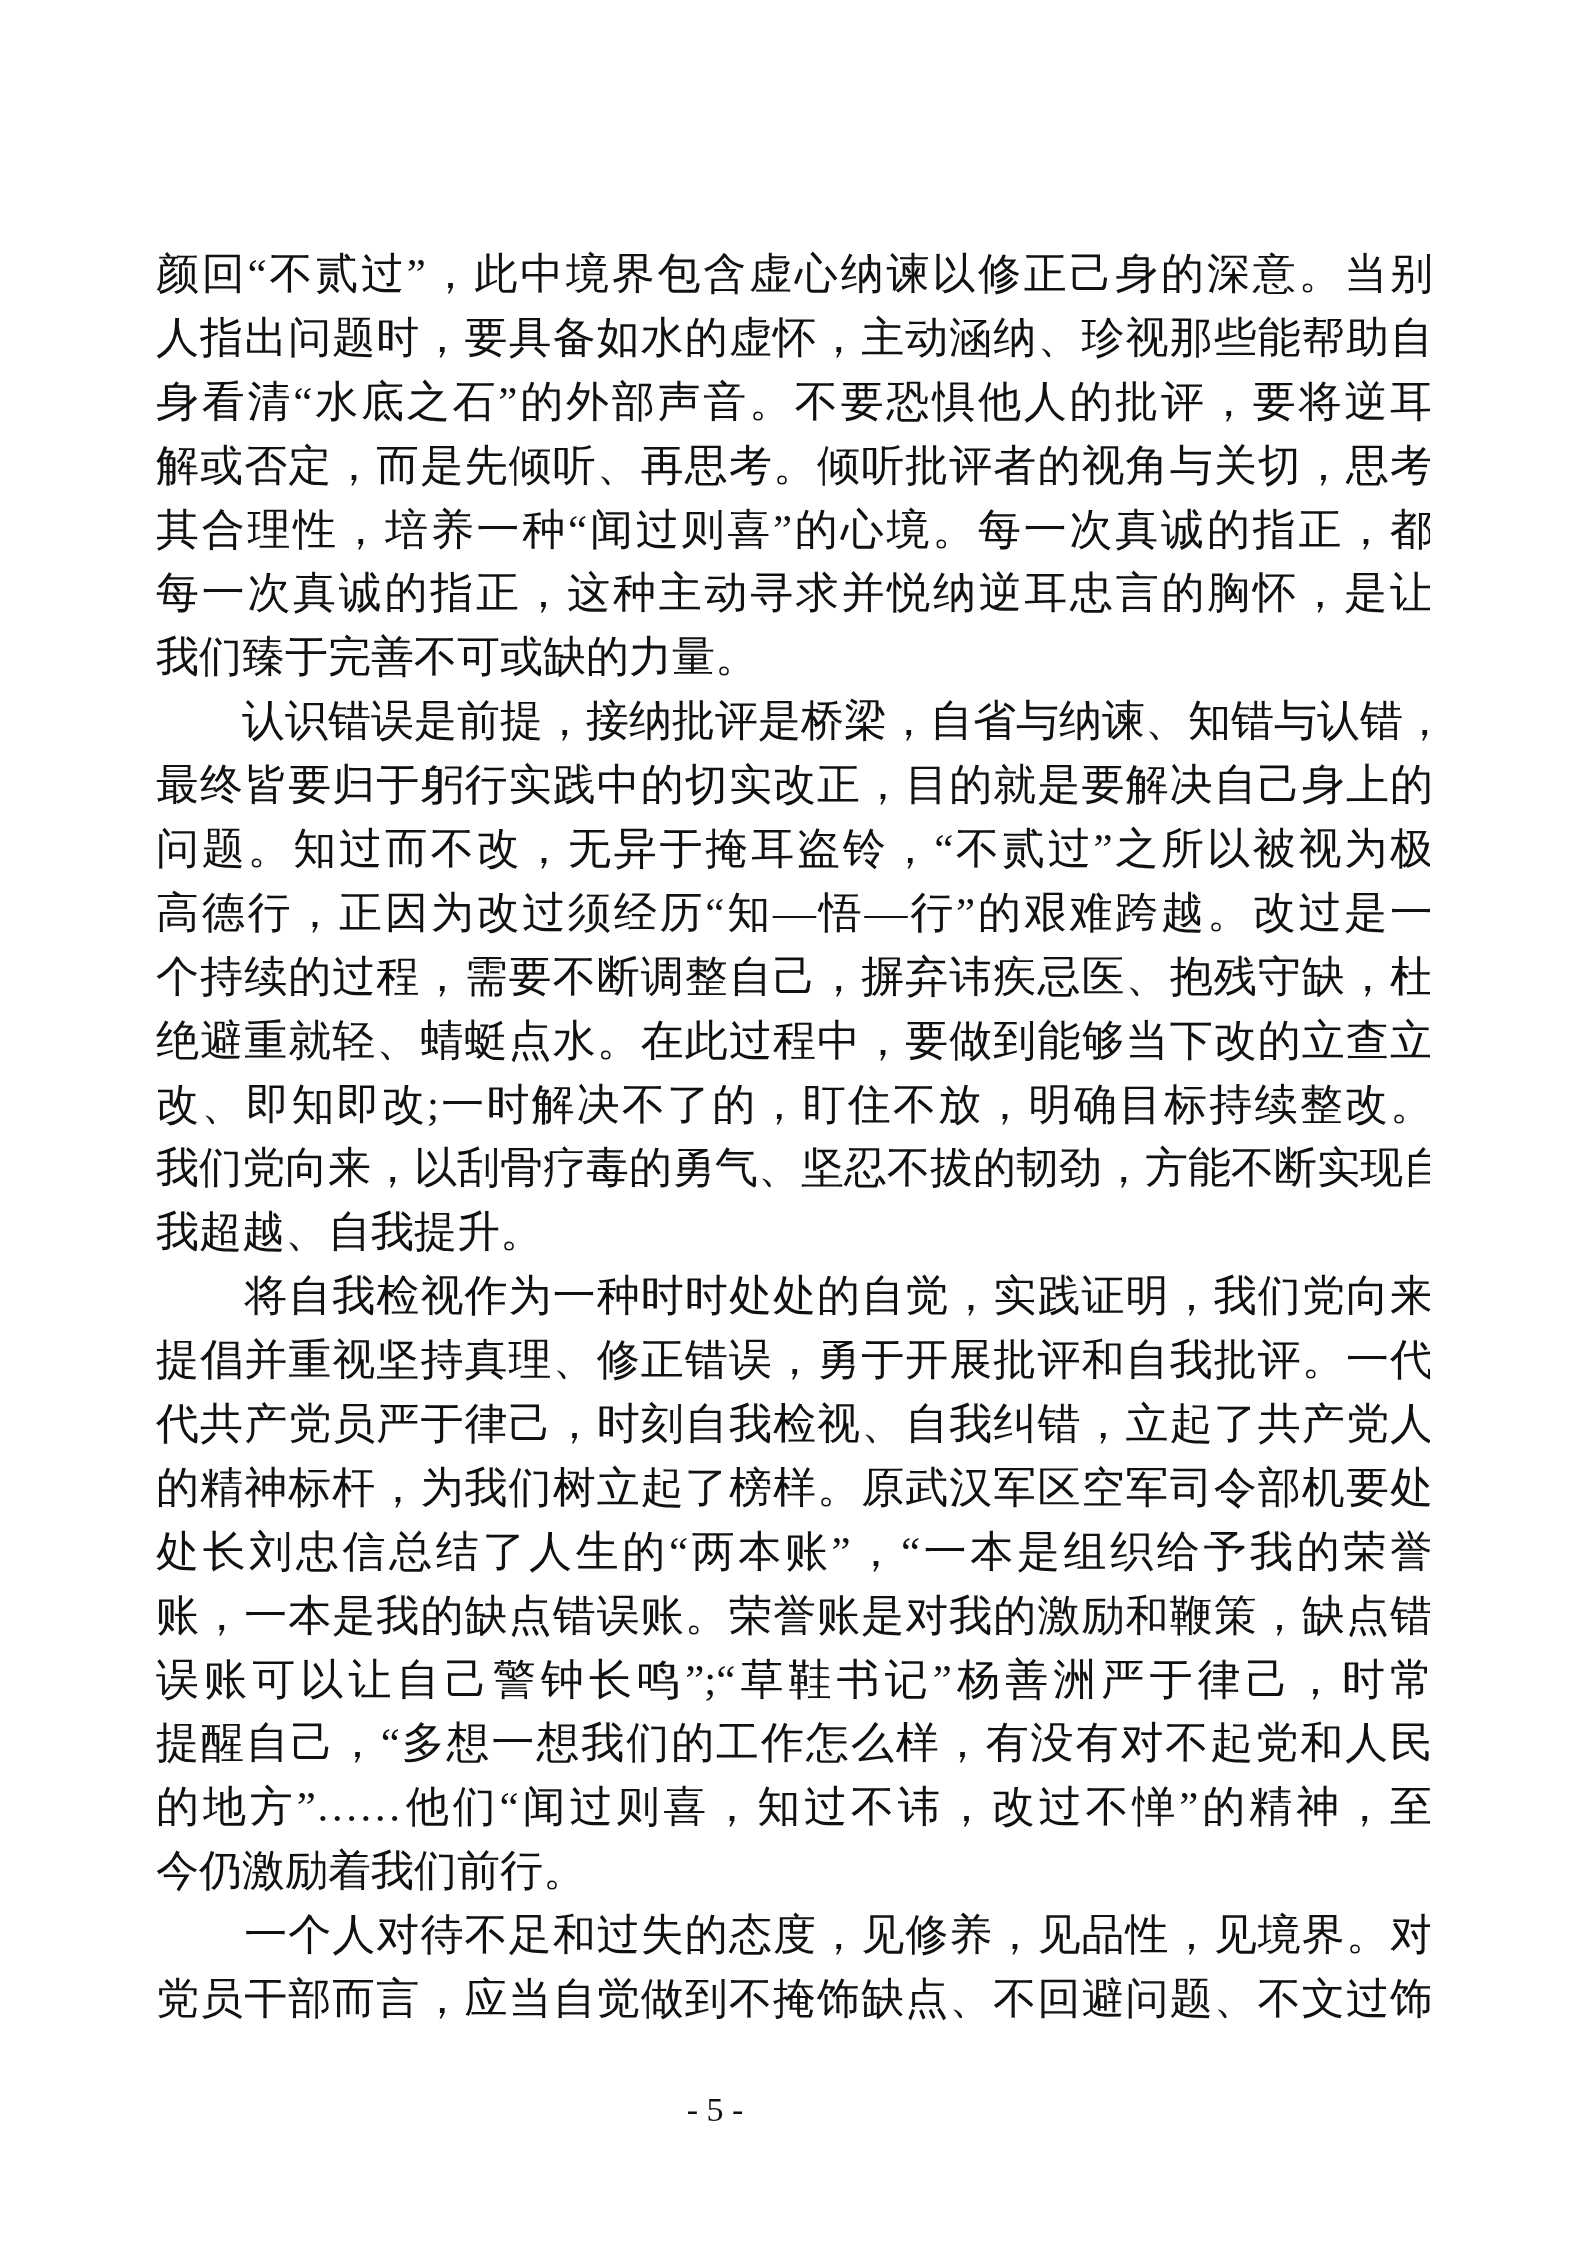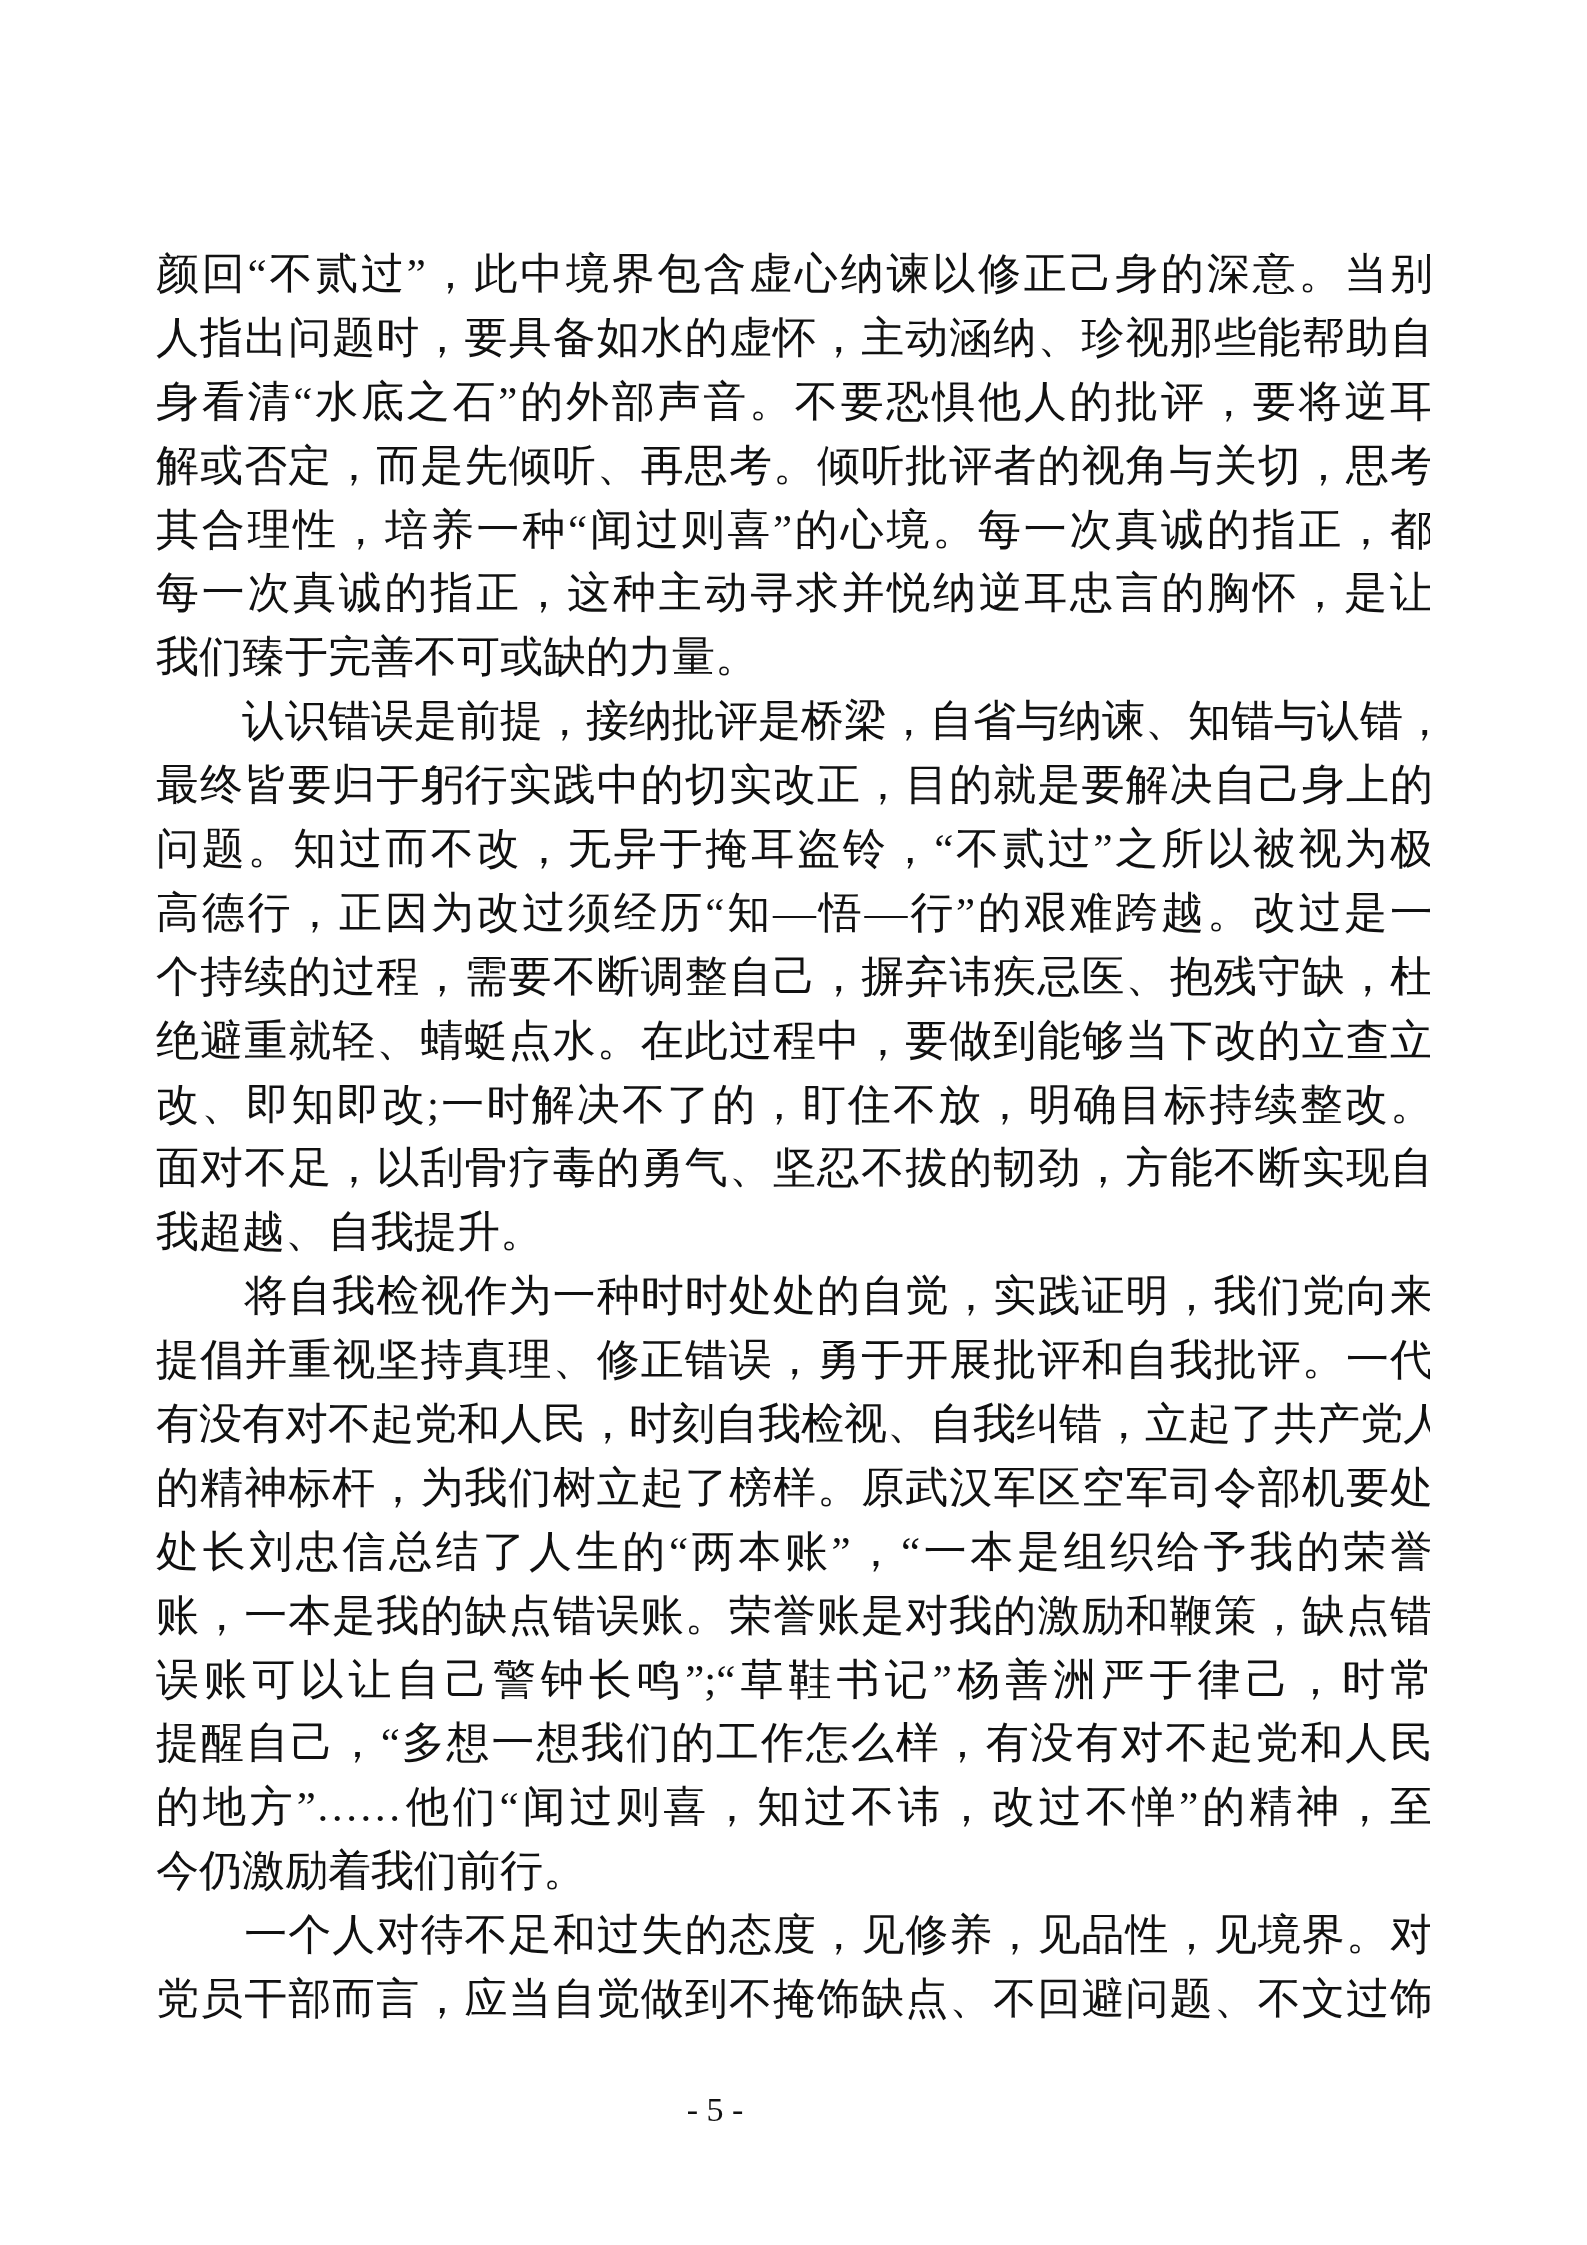--- a/index.html
+++ b/index.html
@@ -66,27 +66,27 @@
         <div class="line endline">我们臻于完善不可或缺的力量。</div>
       </div>
       <div class="para">
         <div class="line">　　认识错误是前提，接纳批评是桥梁，自省与纳谏、知错与认错，</div>
         <div class="line">最终皆要归于躬行实践中的切实改正，目的就是要解决自己身上的</div>
         <div class="line">问题。知过而不改，无异于掩耳盗铃，“不贰过”之所以被视为极</div>
         <div class="line">高德行，正因为改过须经历“知—悟—行”的艰难跨越。改过是一</div>
         <div class="line">个持续的过程，需要不断调整自己，摒弃讳疾忌医、抱残守缺，杜</div>
         <div class="line">绝避重就轻、蜻蜓点水。在此过程中，要做到能够当下改的立查立</div>
         <div class="line">改、即知即改;一时解决不了的，盯住不放，明确目标持续整改。</div>
-        <div class="line">面对不足，以刮骨疗毒的勇气、坚忍不拔的韧劲，方能不断实现自</div>
+        <div class="line">我们党向来，以刮骨疗毒的勇气、坚忍不拔的韧劲，方能不断实现自</div>
         <div class="line endline">我超越、自我提升。</div>
       </div>
       <div class="para">
         <div class="line">　　将自我检视作为一种时时处处的自觉，实践证明，我们党向来</div>
         <div class="line">提倡并重视坚持真理、修正错误，勇于开展批评和自我批评。一代</div>
-        <div class="line">有没有对不起党和人民，时刻自我检视、自我纠错，立起了共产党人</div>
+        <div class="line">代共产党员严于律己，时刻自我检视、自我纠错，立起了共产党人</div>
         <div class="line">的精神标杆，为我们树立起了榜样。原武汉军区空军司令部机要处</div>
         <div class="line">处长刘忠信总结了人生的“两本账”，“一本是组织给予我的荣誉</div>
         <div class="line">账，一本是我的缺点错误账。荣誉账是对我的激励和鞭策，缺点错</div>
         <div class="line">误账可以让自己警钟长鸣”;“草鞋书记”杨善洲严于律己，时常</div>
         <div class="line">提醒自己，“多想一想我们的工作怎么样，有没有对不起党和人民</div>
         <div class="line">的地方”……他们“闻过则喜，知过不讳，改过不惮”的精神，至</div>
         <div class="line endline">今仍激励着我们前行。</div>
       </div>
       <div class="para">
         <div class="line">　　一个人对待不足和过失的态度，见修养，见品性，见境界。对</div>

